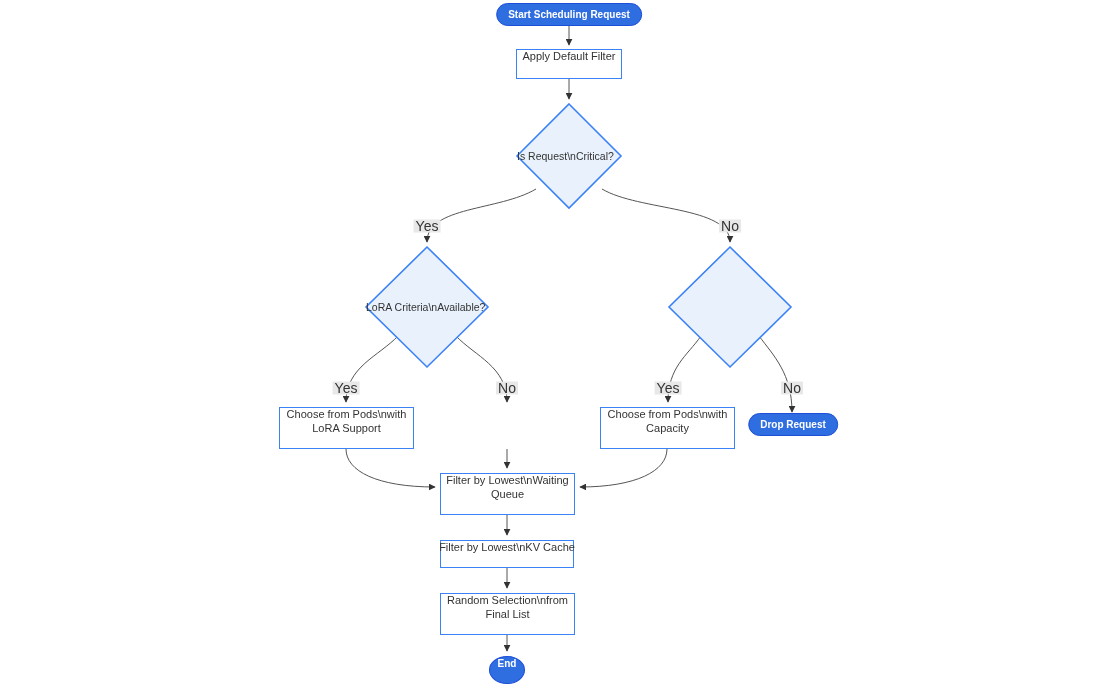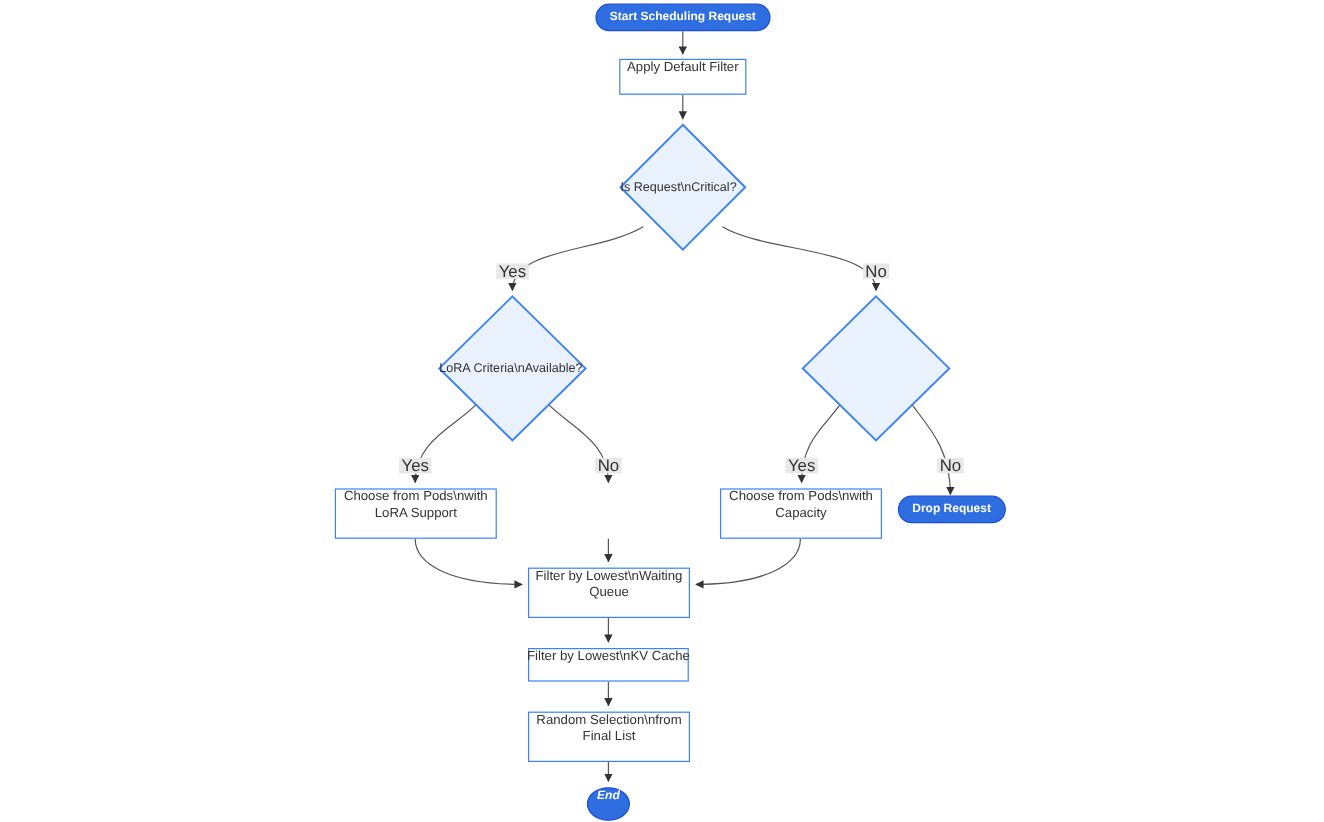--- a/index.html
+++ b/index.html
@@ -20,21 +20,21 @@
   .arrowhead { fill:var(--arrow); }
 
   .node { position:absolute; display:flex; flex-direction:column; align-items:center; justify-content:flex-start;
           color:var(--text); font-size:11px; line-height:13.5px; text-align:center; }
   .node .nl { white-space:nowrap; }
   .rect { background:var(--node-fill); border:1.5px solid var(--node-border); }
   .pill { background:var(--accent); border:1px solid var(--accent-stroke); color:#ffffff;
           font-weight:700; font-size:10px; border-radius:12px; padding:0 11px;
           height:23px; flex-direction:row; transform:translateX(-50%); white-space:nowrap; }
   .ellipse { background:var(--accent); border:1px solid var(--accent-stroke); color:#ffffff;
-             font-weight:700; font-size:10px; border-radius:50%;font-style:italic; }
+             font-weight:700; font-size:10px; border-radius:50%; }
   .diamond-label { position:absolute; display:flex; align-items:center; justify-content:flex-start;
                    color:var(--text); font-size:10.5px; white-space:nowrap; text-align:center; }
   .edge-label { position:absolute; transform:translate(-50%,-50%); background:var(--label-bg);
                 color:var(--text); font-size:14px; line-height:13px; padding:0 2px; white-space:nowrap; }
 </style>
 </head>
 <body>
 
 <div class="canvas">
 

